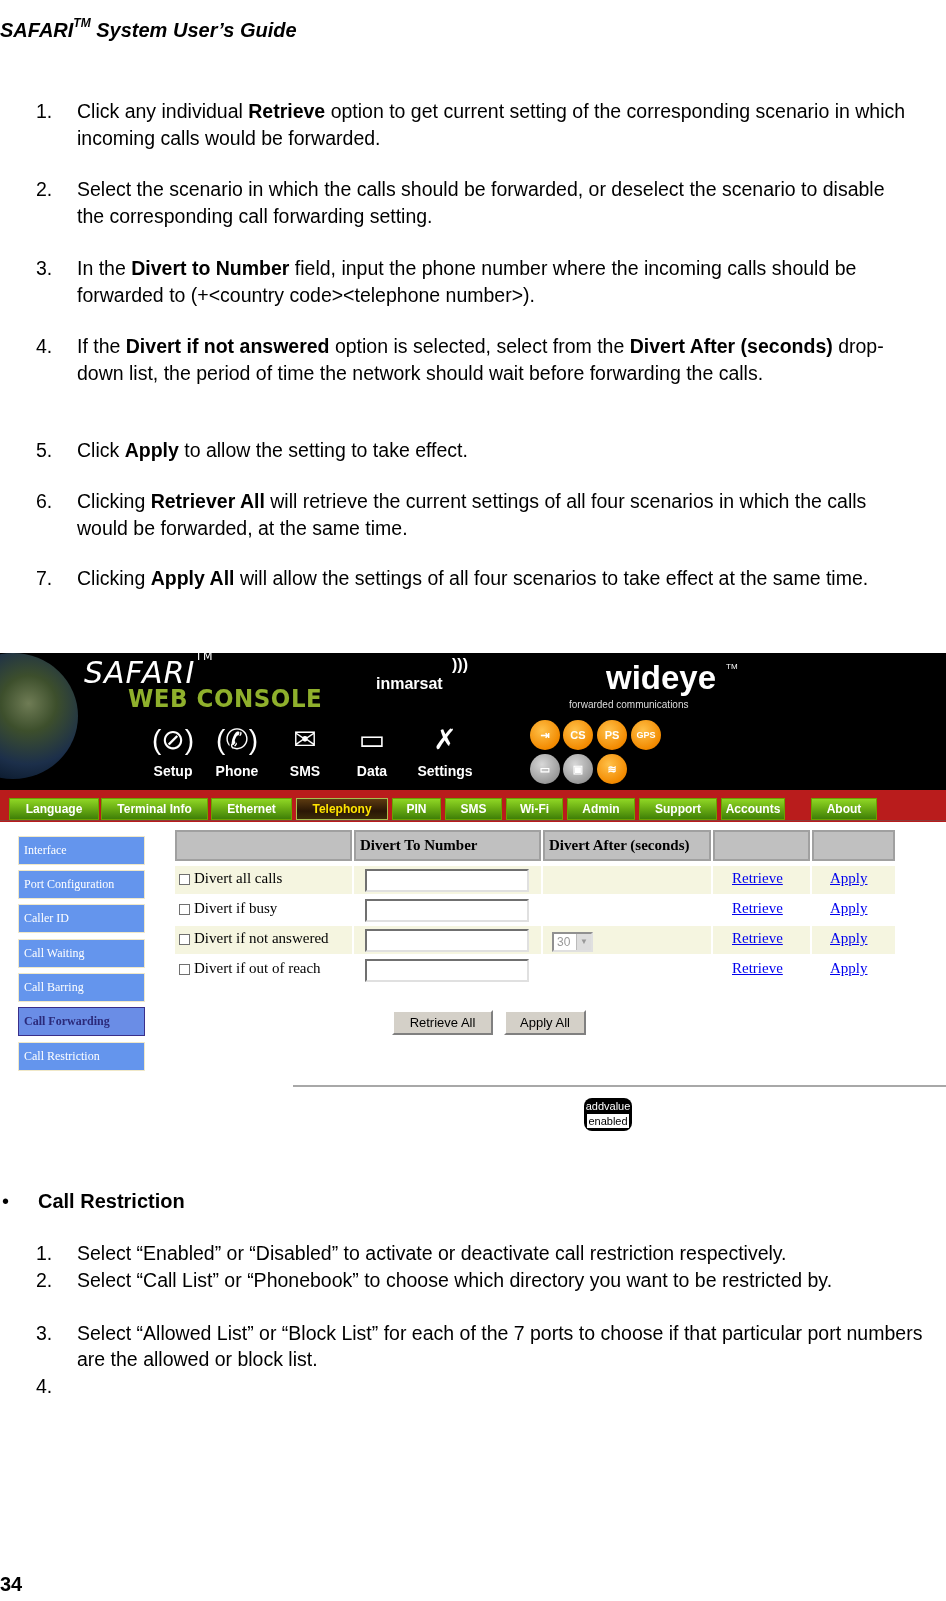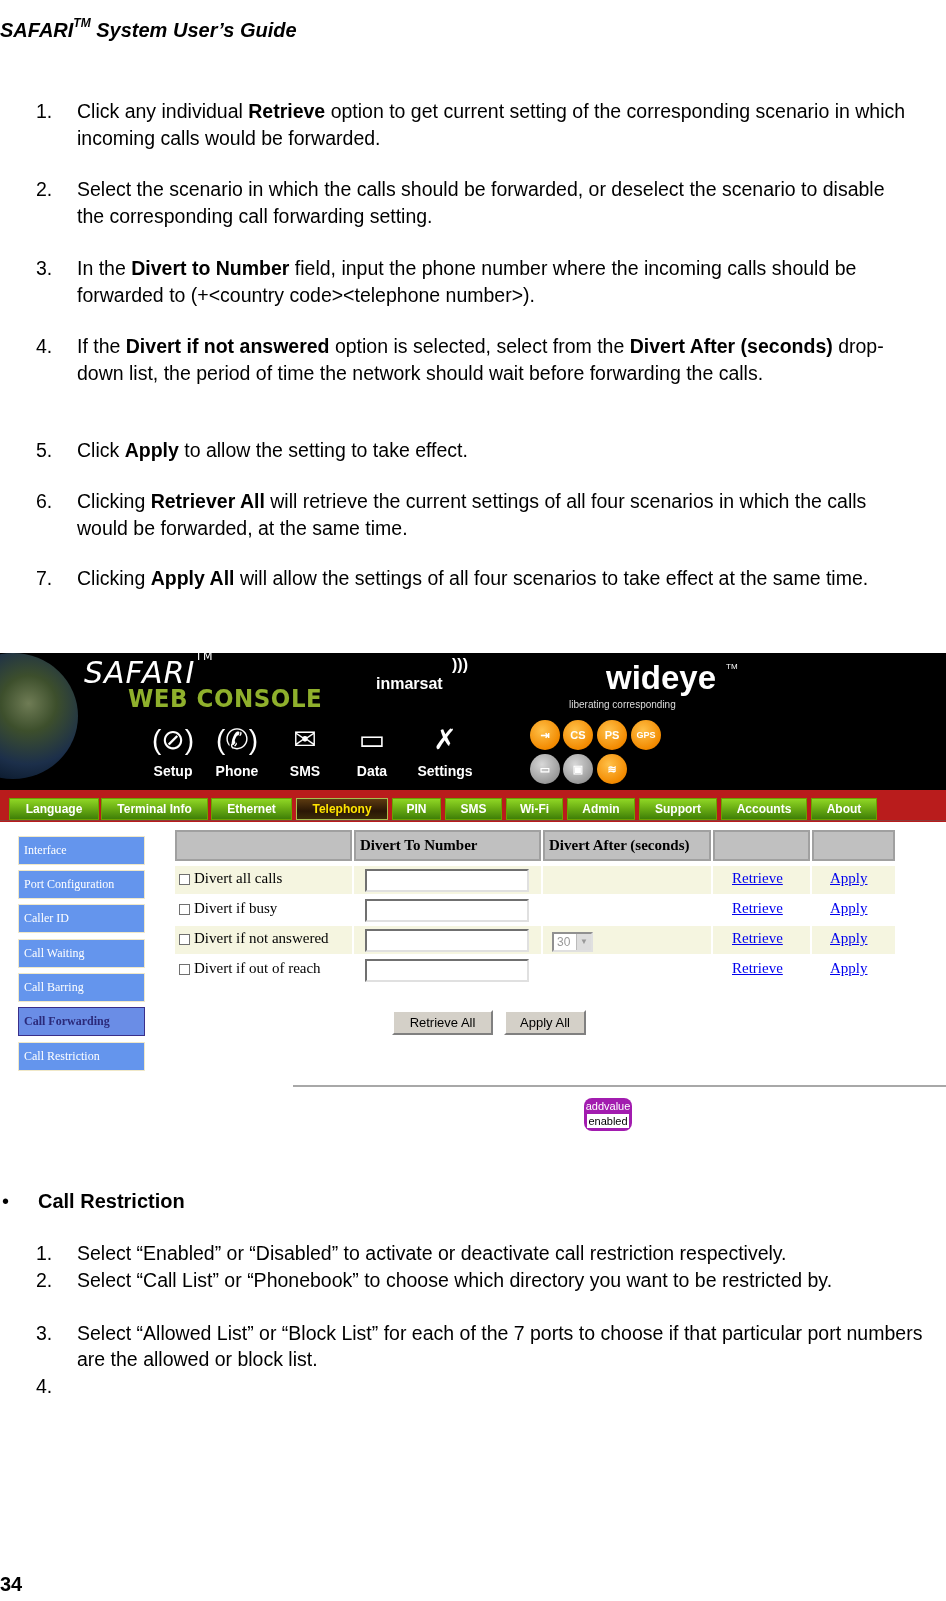--- a/index.html
+++ b/index.html
@@ -65,21 +65,21 @@
   .rlabel { position: absolute; left: 19px; top: 4px; font-family: "Liberation Serif", serif; font-size: 15px; }
   .numinput { position: absolute; left: 190px; top: 3px; width: 164px; height: 23px; border: 2px solid; border-color: #707070 #e0e0e0 #e0e0e0 #707070; background: #fff; }
   .ddl { position: absolute; left: 377px; top: 6px; width: 41px; height: 20px; border: 2px solid; border-color: #909090 #e0e0e0 #e0e0e0 #909090; background: #fff; font-size: 12px; color: #999; padding-left: 3px; line-height: 16px; }
   .ddl .arr { position: absolute; right: 0; top: 0; width: 15px; height: 16px; background: #ddd; border-left: 1px solid #bbb; color: #999; font-size: 8px; text-align: center; line-height: 16px; }
   .link { position: absolute; top: 4px; color: #0000ee; text-decoration: underline; font-family: "Liberation Serif", serif; font-size: 15px; }
 
   .btn { position: absolute; top: 0; height: 25px; background: #d4d0c8; border: 2px solid; border-color: #fff #808080 #808080 #fff;
          font-size: 13px; text-align: center; line-height: 21px; color: #000; }
 
   .footer-line { position: absolute; left: 293px; top: 432px; width: 653px; height: 2px; background: #a8a8a8; }
-  .addvalue { position: absolute; left: 584px; top: 445px; width: 48px; height: 33px; background: #a21caf; border-radius: 8px;
+  .addvalue { position: absolute; left: 584px; top: 445px; width: 48px; height: 33px; background: #000000; border-radius: 8px;
               color: #fff; font-size: 11px; text-align: center; line-height: 13px; padding-top: 2px; }
   .addvalue .en { display: block; background: #fff; color: #000; margin: 1px 3px 0 3px; border-radius: 0; font-size: 11px; line-height: 14px; }
 
   
   .cr-section { position: absolute; left: 0; top: 1190px; width: 946px; }
   .bullet { position: absolute; left: 2px; top: 0; font-size: 20px; }
   .cr-title { position: absolute; left: 38px; top: 0; font-weight: bold; font-size: 20px; }
   .cr-list { position: absolute; left: 36px; top: 50px; width: 900px; }
   .cr-item { position: absolute; left: 0; width: 900px; font-size: 19.5px; line-height: 26px; }
   .cr-item .num { position: absolute; left: 0; top: 0; }
@@ -127,21 +127,21 @@
 
 <div class="shot">
   <div class="banner">
     <div class="earth"></div>
     <div class="safari-logo"><span>SAFARI</span><sup>TM</sup></div>
     <div class="webconsole">WEB CONSOLE</div>
     <div class="inmarsat-waves">)))</div>
     <div class="inmarsat">inmarsat</div>
     <div class="wideye">wideye</div>
     <div class="wideye-tm">TM</div>
-    <div class="wideye-tag">liberating corresponding</div>
+    <div class="wideye-tag">forwarded communications</div>
 
     <div class="main-nav">
       <div class="nav-item" style="left:0px">
         <span class="ic">(⊘)</span>
         <span class="lbl">Setup</span>
       </div>
       <div class="nav-item" style="left:64px">
         <span class="ic">(✆)</span>
         <span class="lbl">Phone</span>
       </div>
@@ -173,21 +173,21 @@
   <div class="tabbar">
     <div class="tab" style="left:9px;width:90px">Language</div>
     <div class="tab" style="left:101px;width:107px">Terminal Info</div>
     <div class="tab" style="left:211px;width:81px">Ethernet</div>
     <div class="tab active" style="left:296px;width:92px">Telephony</div>
     <div class="tab" style="left:392px;width:49px">PIN</div>
     <div class="tab" style="left:445px;width:57px">SMS</div>
     <div class="tab" style="left:506px;width:57px">Wi-Fi</div>
     <div class="tab" style="left:567px;width:68px">Admin</div>
     <div class="tab" style="left:639px;width:78px">Support</div>
-    <div class="tab" style="left:721px;width:86px">Accounts</div>
+    <div class="tab" style="left:721px;width:64px">Accounts</div>
     <div class="tab" style="left:811px;width:66px">About</div>
     <div class="tabbar-line"></div>
   </div>
 
   <div class="side-menu">
     <div class="side-item" style="top:0px">Interface</div>
     <div class="side-item" style="top:34px">Port Configuration</div>
     <div class="side-item" style="top:68px">Caller ID</div>
     <div class="side-item" style="top:103px">Call Waiting</div>
     <div class="side-item" style="top:137px">Call Barring</div>

